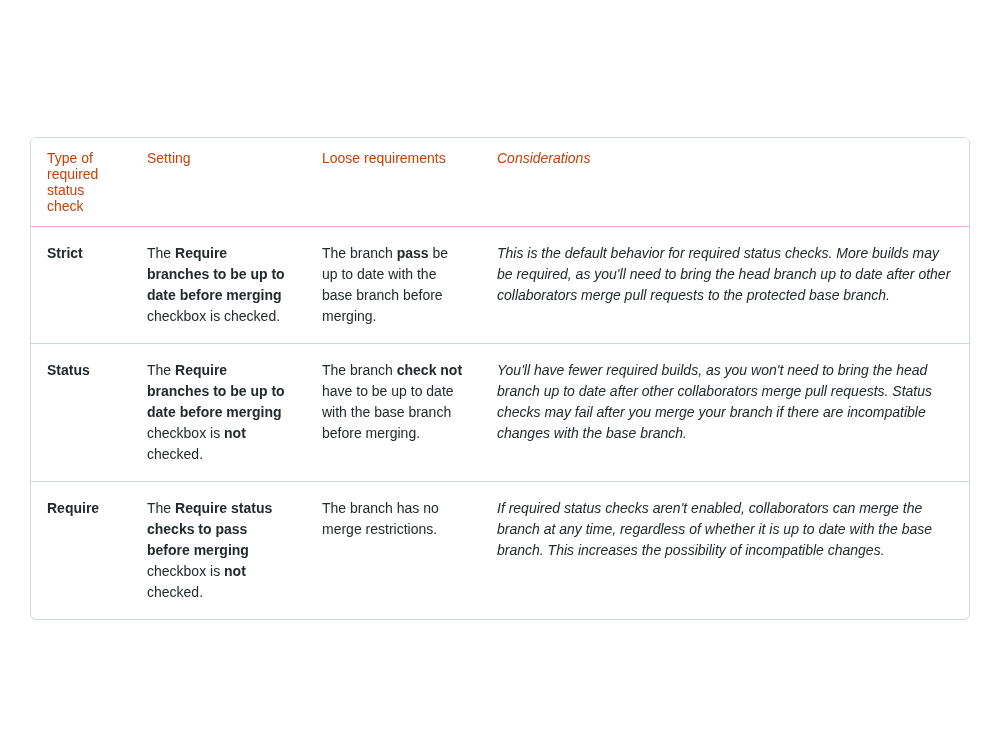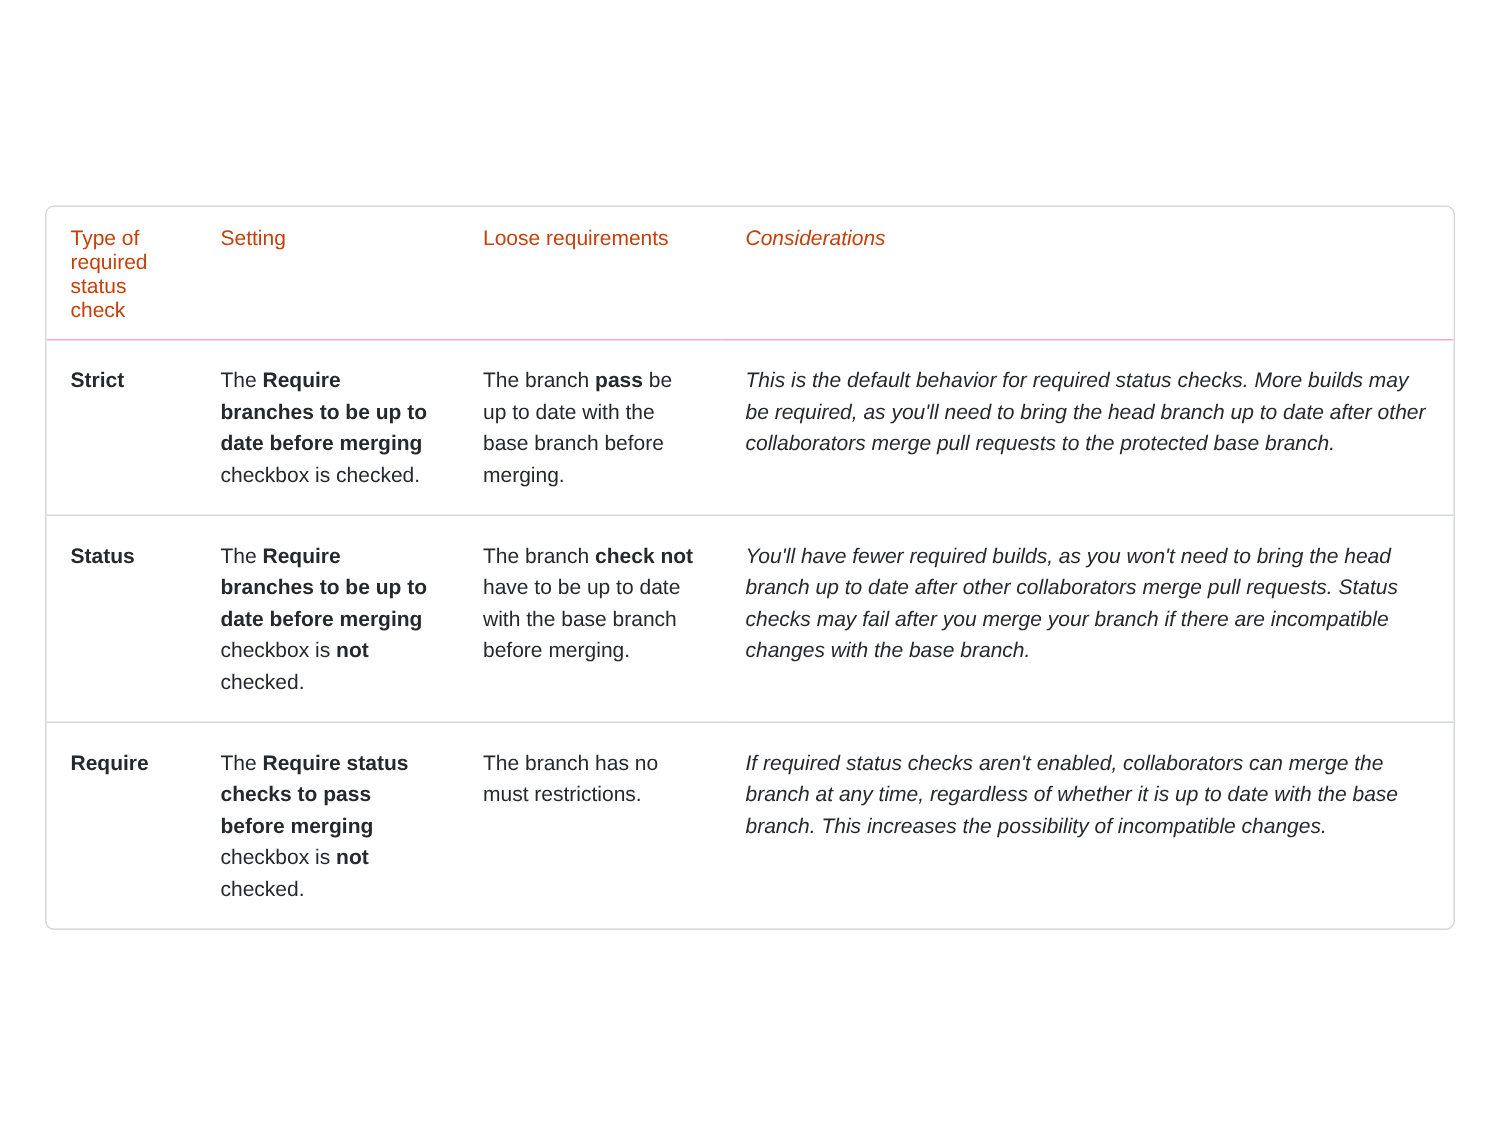--- a/index.html
+++ b/index.html
@@ -132,21 +132,21 @@
         </tr>
 
         <tr>
           <td class="col-type">
             <span class="type-label">Require</span>
           </td>
           <td class="col-setting">
             <span>The <b>Require status checks to pass before merging</b> checkbox is <b>not</b> checked.</span>
           </td>
           <td class="col-merge">
-            <span>The branch has no must restrictions.</span>
+            <span>The branch has no merge restrictions.</span>
           </td>
           <td class="col-considerations">
             <span>If required status checks aren't enabled, collaborators can merge the branch at any time, regardless of whether it is up to date with the base branch. This increases the possibility of incompatible changes.</span>
           </td>
         </tr>
       </tbody>
     </table>
   </div>
 </div>
 

